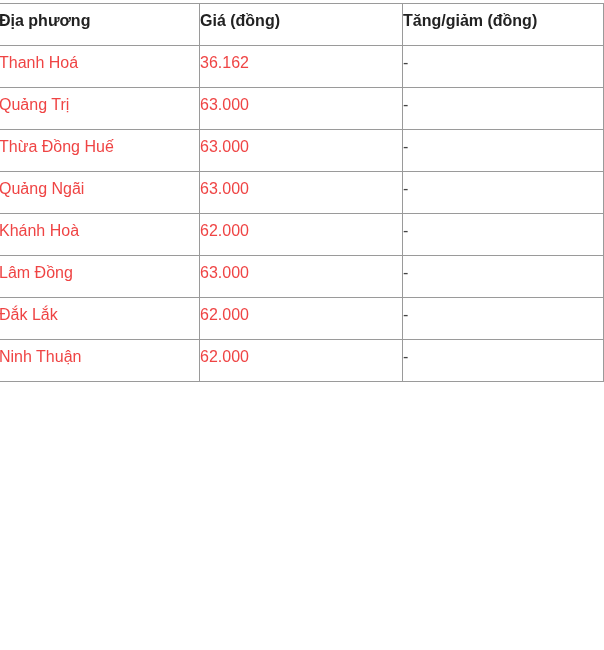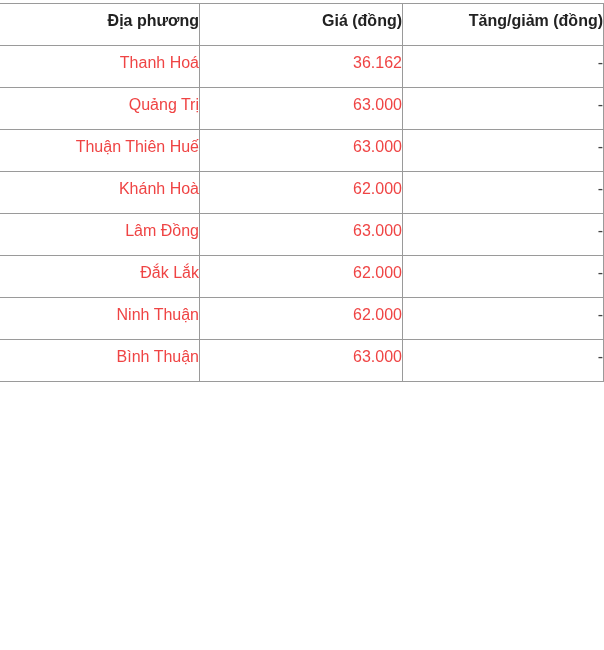--- a/index.html
+++ b/index.html
@@ -25,21 +25,21 @@
     }
     .price-table col.c1 { width: 201px; }
     .price-table col.c2 { width: 203px; }
     .price-table col.c3 { width: 201px; }
     .price-table th,
     .price-table td {
       border: 1px solid #9a9a9a;
       height: 42px;
       padding: 0;
       box-sizing: border-box;
-      text-align: right;
+      text-align: left;
       vertical-align: top;
       font-size: 16px;
       line-height: 16px;
     }
     .price-table th {
       font-weight: bold;
       color: #222222;
       padding-top: 9px;
     }
     .price-table td {
@@ -72,21 +72,26 @@
       <td>Thanh Hoá</td>
       <td>36.162</td>
       <td class="change">-</td>
     </tr>
     <tr>
       <td>Quảng Trị</td>
       <td>63.000</td>
       <td class="change">-</td>
     </tr>
     <tr>
-      <td>Thuận Thiên Huế</td>
+      <td>Thừa Đồng Huế</td>
+      <td>63.000</td>
+      <td class="change">-</td>
+    </tr>
+    <tr>
+      <td>Quảng Ngãi</td>
       <td>63.000</td>
       <td class="change">-</td>
     </tr>
     <tr>
       <td>Khánh Hoà</td>
       <td>62.000</td>
       <td class="change">-</td>
     </tr>
     <tr>
       <td>Lâm Đồng</td>
@@ -96,19 +101,14 @@
     <tr>
       <td>Đắk Lắk</td>
       <td>62.000</td>
       <td class="change">-</td>
     </tr>
     <tr>
       <td>Ninh Thuận</td>
       <td>62.000</td>
       <td class="change">-</td>
     </tr>
-    <tr>
-      <td>Bình Thuận</td>
-      <td>63.000</td>
-      <td class="change">-</td>
-    </tr>
   </tbody>
 </table>
 
 </body></html>

